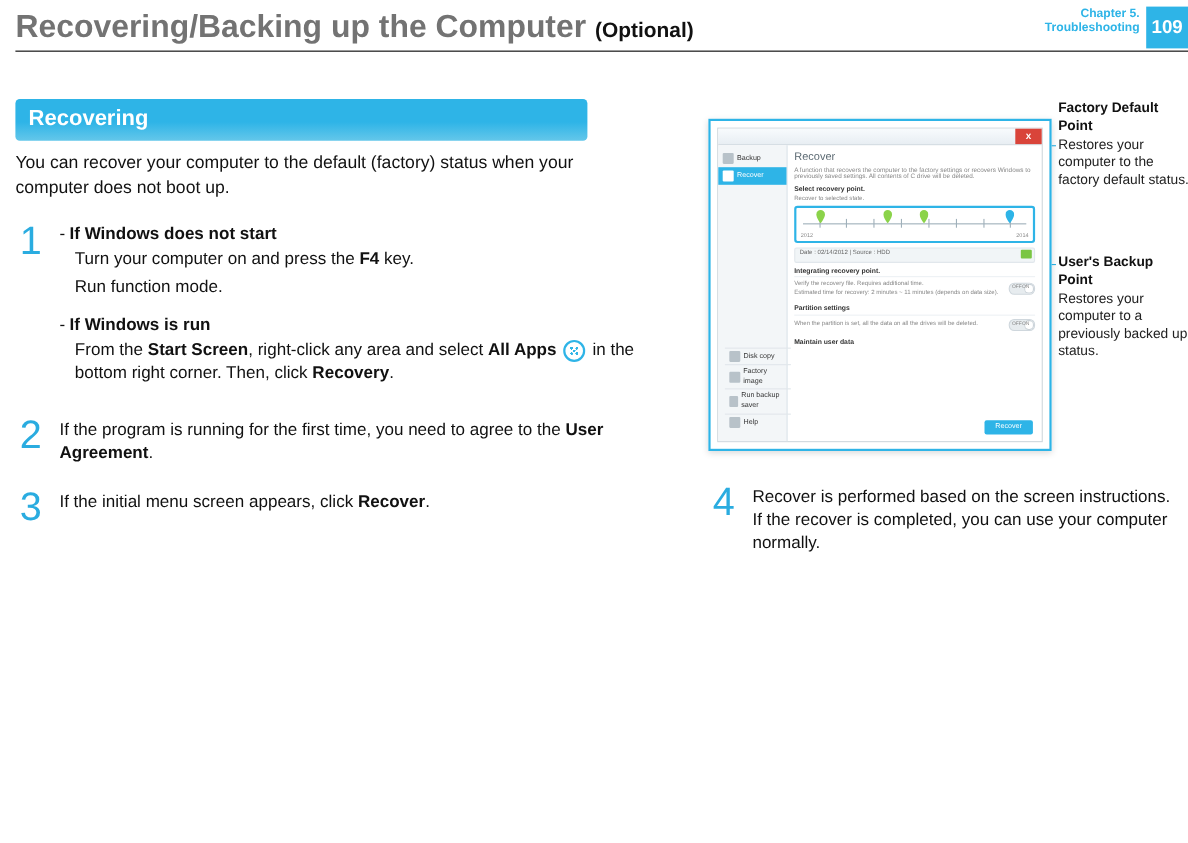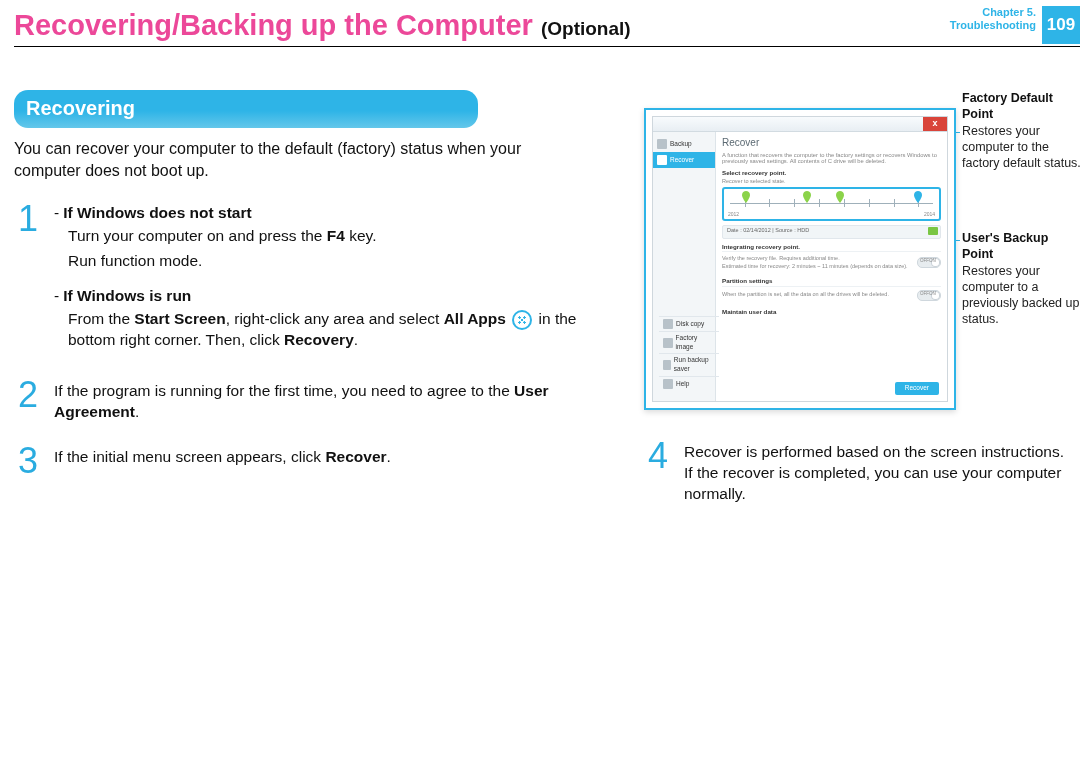--- a/index.html
+++ b/index.html
@@ -26,21 +26,21 @@
     display:flex;
     align-items:flex-start;
     justify-content:space-between;
     padding:6px 0 0 14px;
     height:46px;
     box-sizing:border-box;
   }
   .title-main{
     font-size:29px;
     font-weight:700;
-    color:#ec4899;
+    color:#737373;
   }
   .title-sub{
     font-size:19px;
     font-weight:700;
     color:#111;
   }
   .chapinfo{
     display:flex;
     align-items:flex-start;
     gap:0;
@@ -90,22 +90,22 @@
   }
 
   
   .sec-title{
     display:inline-block;
     background:linear-gradient(180deg,var(--cyan) 0%,var(--cyan) 55%,var(--cyan2) 100%);
     color:#fff;
     font-weight:700;
     font-size:20px;
     padding:5px 14px 6px 12px;
-    border-radius:14px;
-    width:464px;
+    border-radius:4px;
+    width:520px;
     box-sizing:border-box;
   }
   .intro{
     margin:10px 0 22px 0;
     max-width:560px;
     font-size:16px;
     color:#111;
   }
 
   

